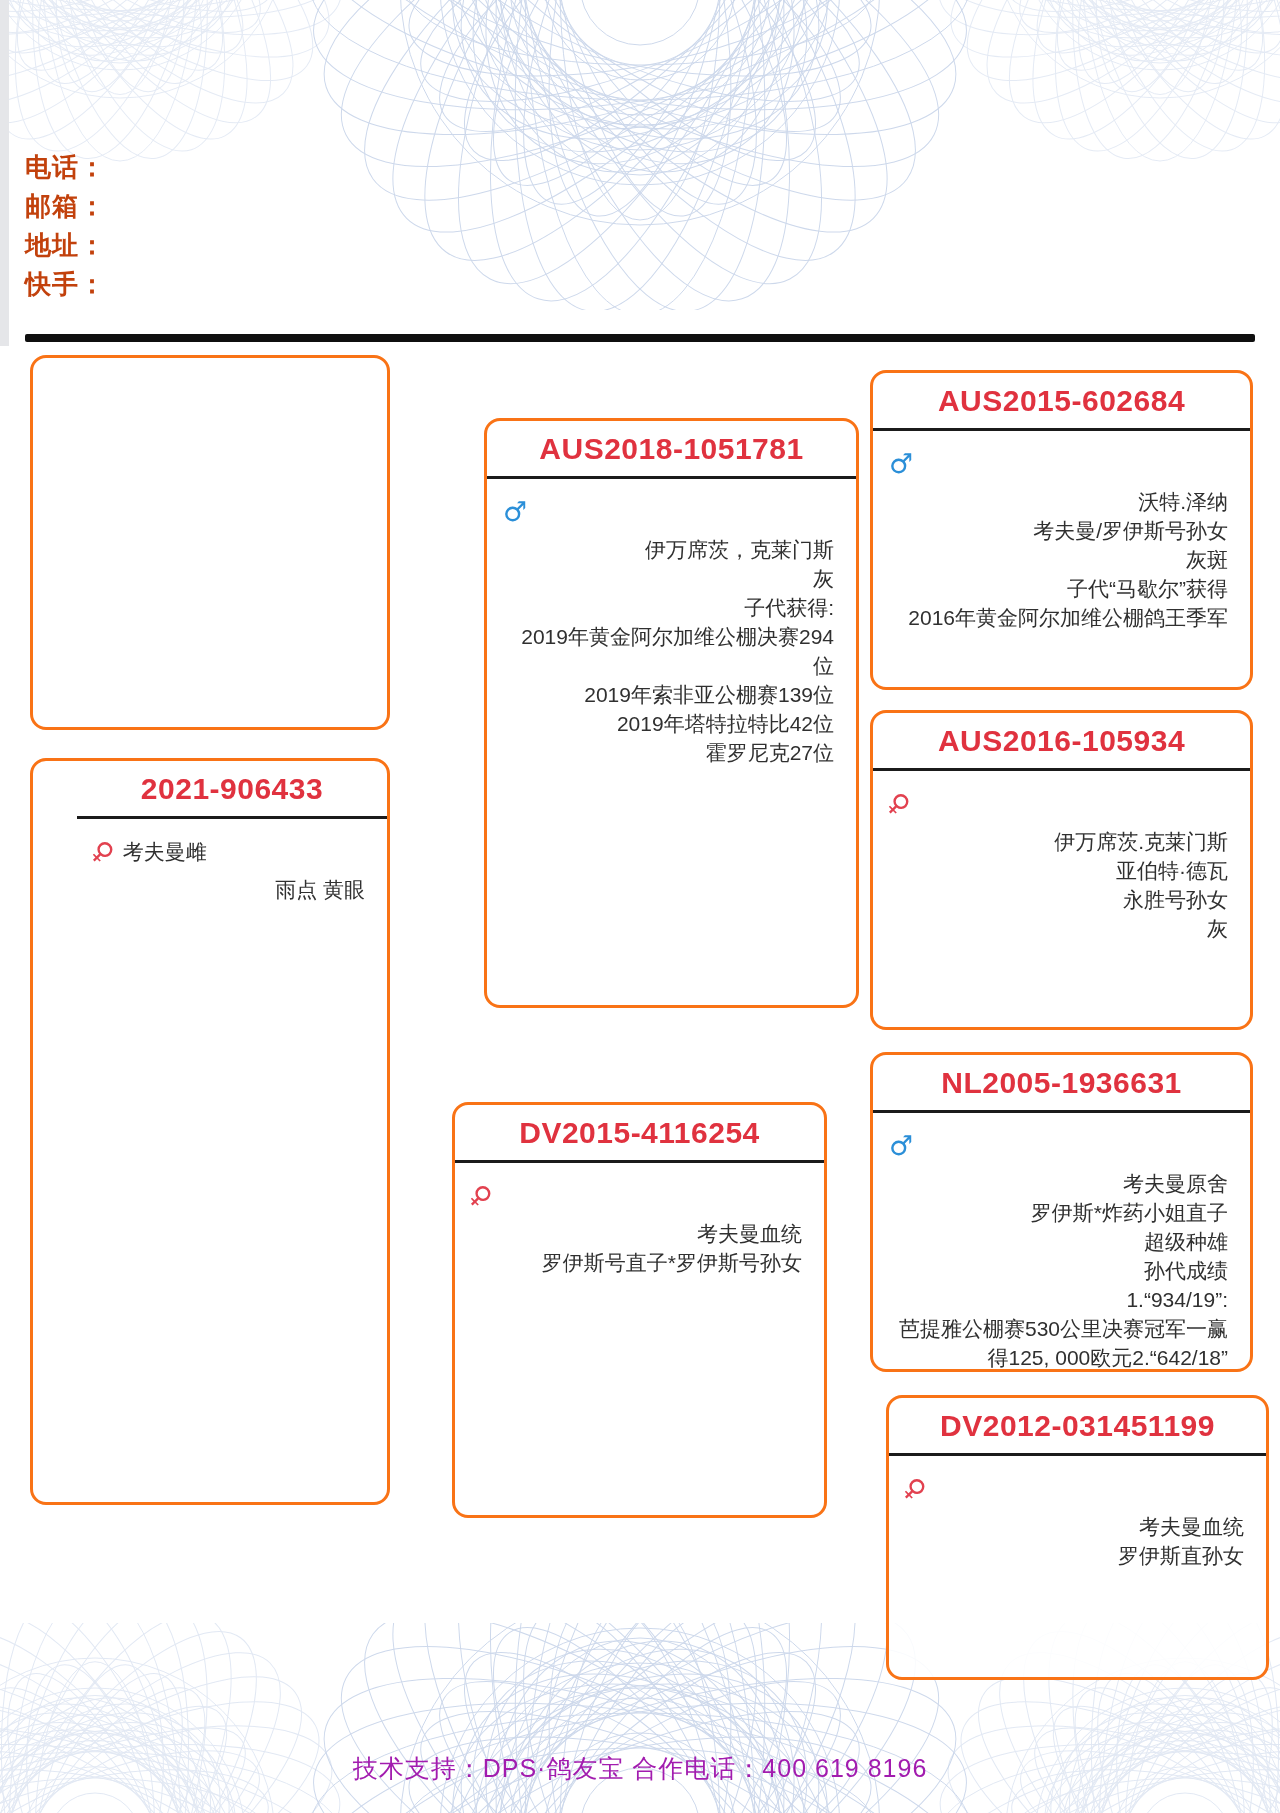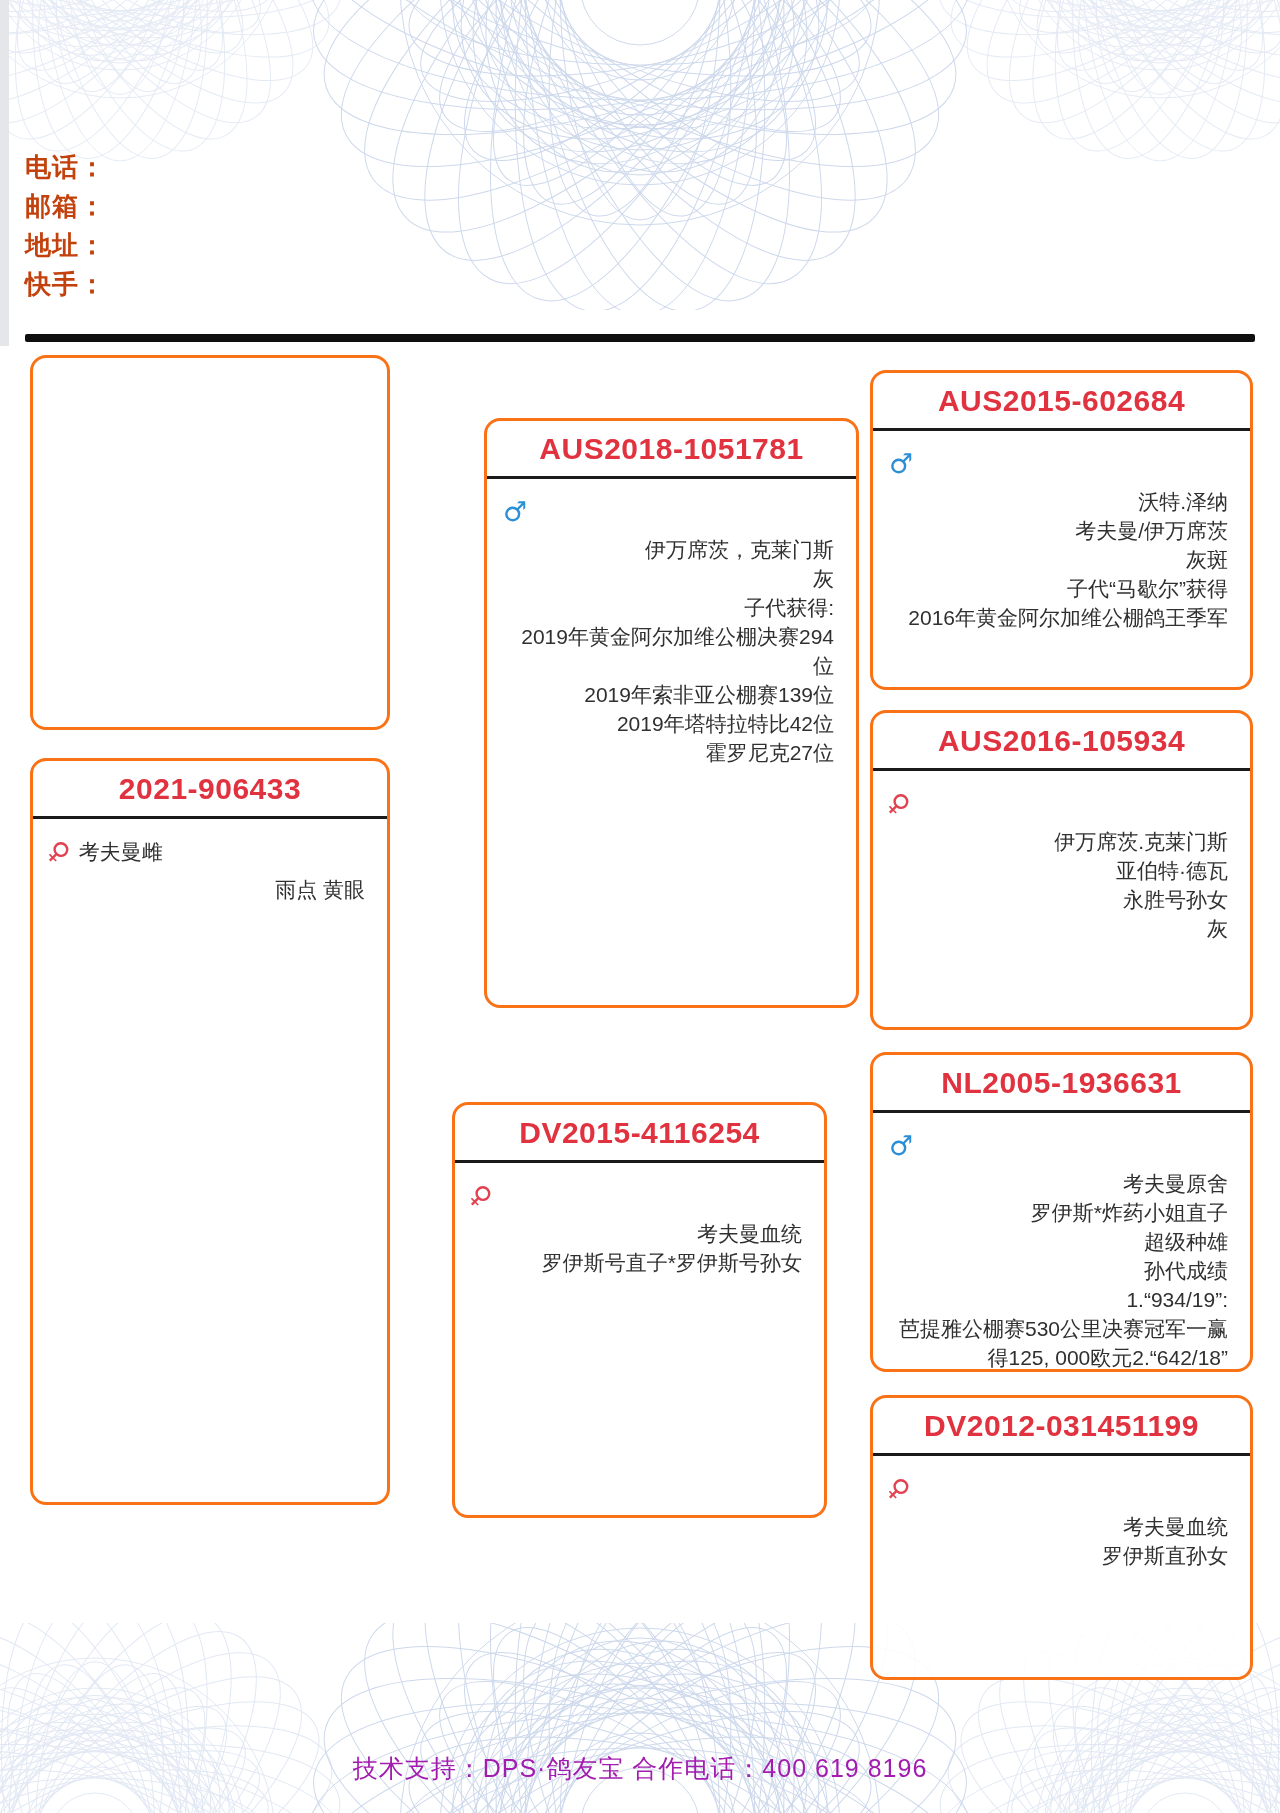--- a/index.html
+++ b/index.html
@@ -389,21 +389,21 @@
     <div>电话：</div>
     <div>邮箱：</div>
     <div>地址：</div>
     <div>快手：</div>
   </div>
 
   <div id="divider"></div>
 
   <div class="pbox col1" style="top:355px;height:375px;"></div>
 
-  <div class="pbox col1" style="top:758px;height:747px;">
+  <div class="pbox col1" style="top:758px;height:747px;padding-left:44px;">
     <div class="ptitle">2021-906433</div>
     <div class="pcontent">
       <div class="sexrow">
         <span class="sex female">♀</span>
         <span class="inline-label">考夫曼雌</span>
       </div>
       <div class="pline">雨点 黄眼</div>
     </div>
   </div>
 
@@ -434,21 +434,21 @@
     </div>
   </div>
 
   <div class="pbox col3" style="top:370px;height:320px;">
     <div class="ptitle">AUS2015-602684</div>
     <div class="pcontent">
       <div class="sexrow">
         <span class="sex male">♂</span>
       </div>
       <div class="pline">沃特.泽纳</div>
-      <div class="pline">考夫曼/伊万席茨</div>
+      <div class="pline">考夫曼/罗伊斯号孙女</div>
       <div class="pline">灰斑</div>
       <div class="pline">子代“马歇尔”获得</div>
       <div class="pline">2016年黄金阿尔加维公棚鸽王季军</div>
     </div>
   </div>
 
   <div class="pbox col3" style="top:710px;height:320px;">
     <div class="ptitle">AUS2016-105934</div>
     <div class="pcontent">
       <div class="sexrow">
@@ -469,21 +469,21 @@
       </div>
       <div class="pline">考夫曼原舍</div>
       <div class="pline">罗伊斯*炸药小姐直子</div>
       <div class="pline">超级种雄</div>
       <div class="pline">孙代成绩</div>
       <div class="pline">1.“934/19”:</div>
       <div class="pline">芭提雅公棚赛530公里决赛冠军一赢得125, 000欧元2.“642/18”</div>
     </div>
   </div>
 
-  <div class="pbox col3" style="top:1395px;height:285px;">
+  <div class="pbox col3" style="top:1395px;height:285px;margin-left:16px;">
     <div class="ptitle">DV2012-031451199</div>
     <div class="pcontent">
       <div class="sexrow">
         <span class="sex female">♀</span>
       </div>
       <div class="pline">考夫曼血统</div>
       <div class="pline">罗伊斯直孙女</div>
     </div>
   </div>
 

